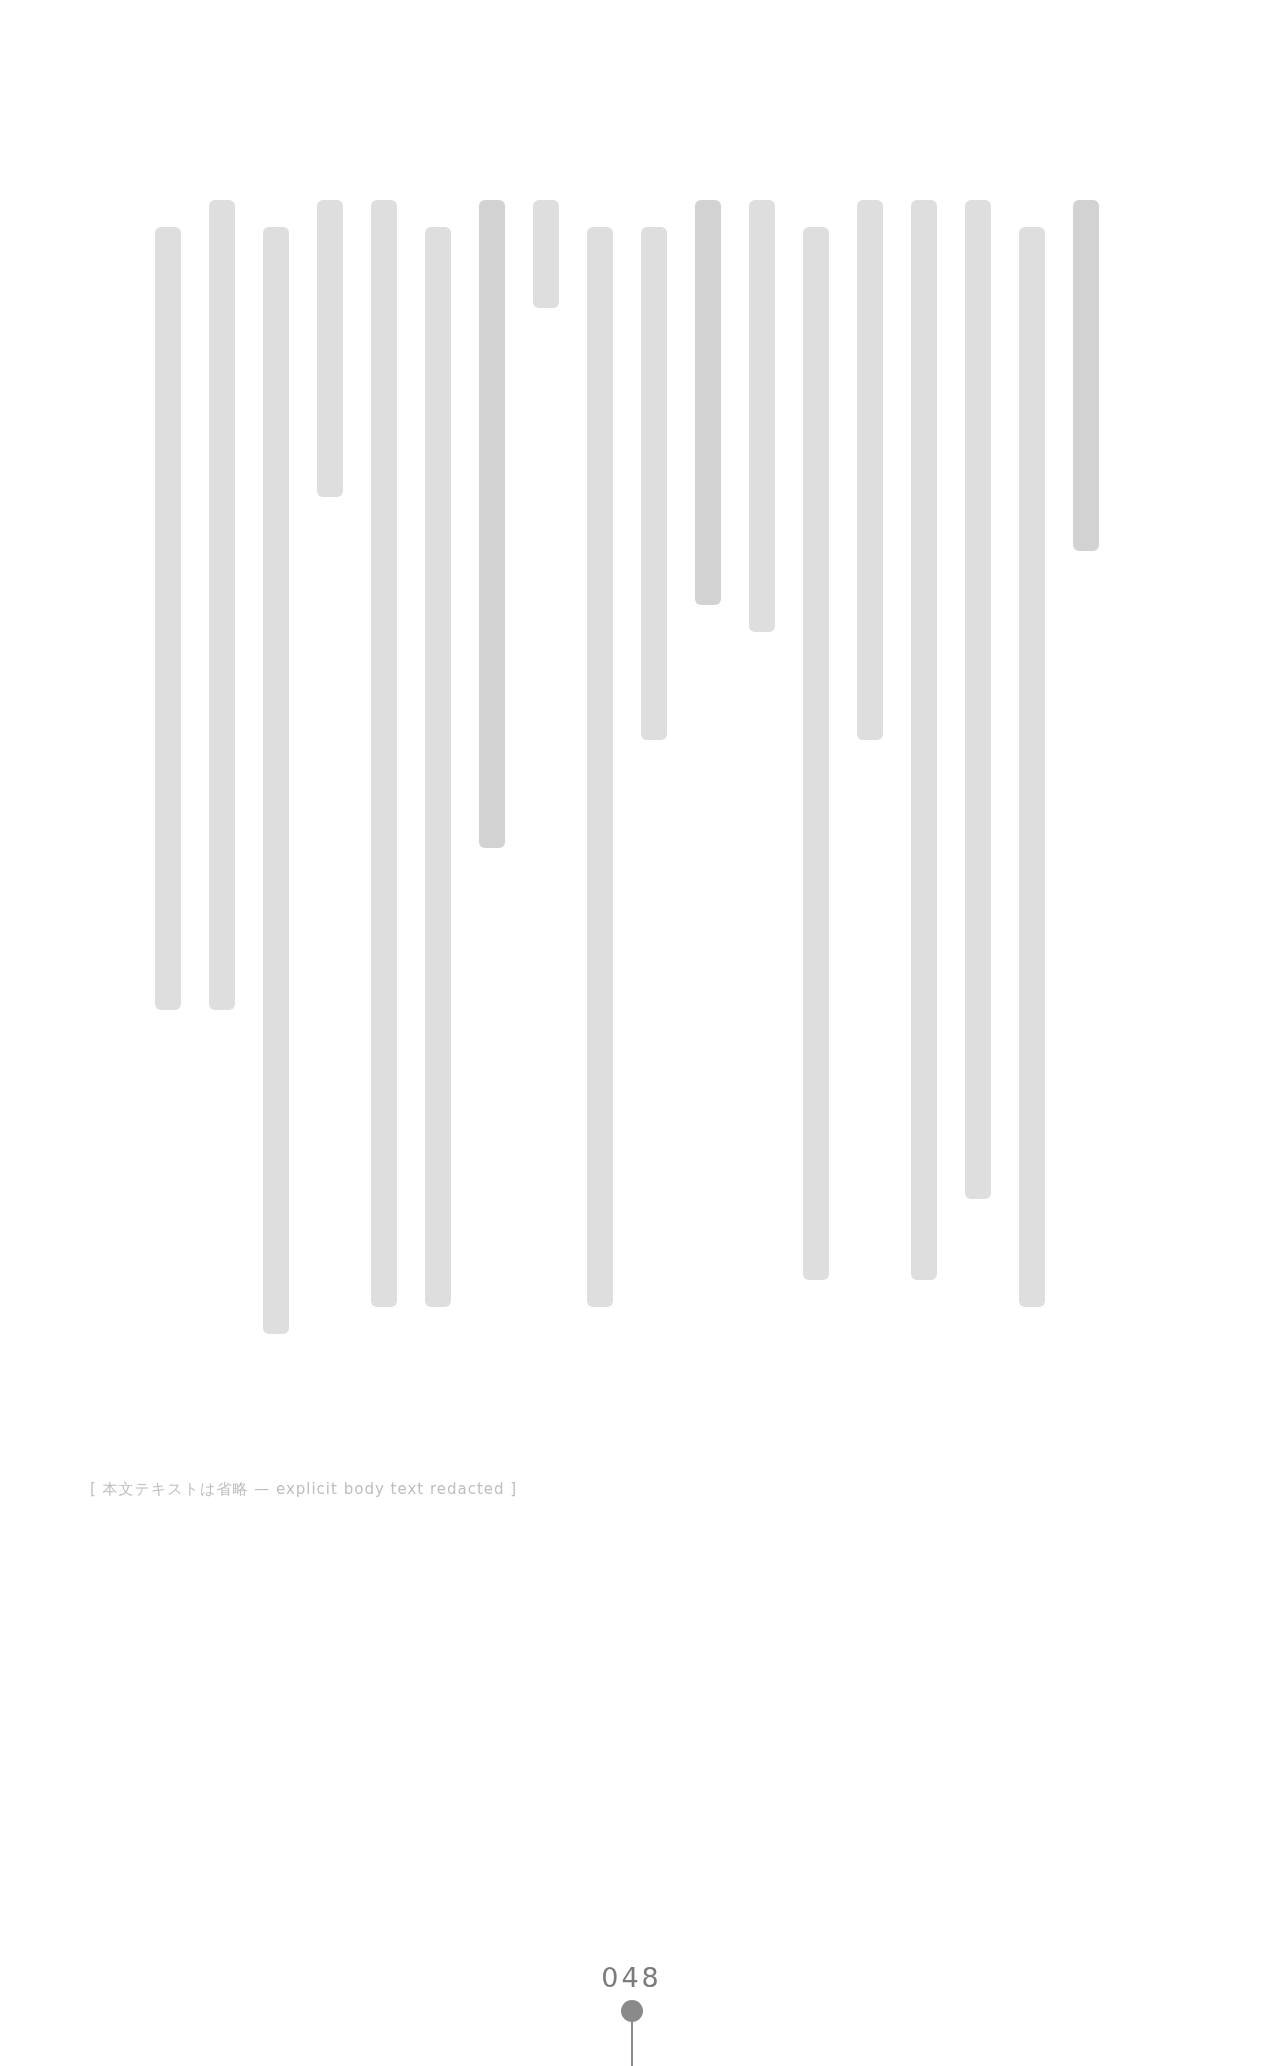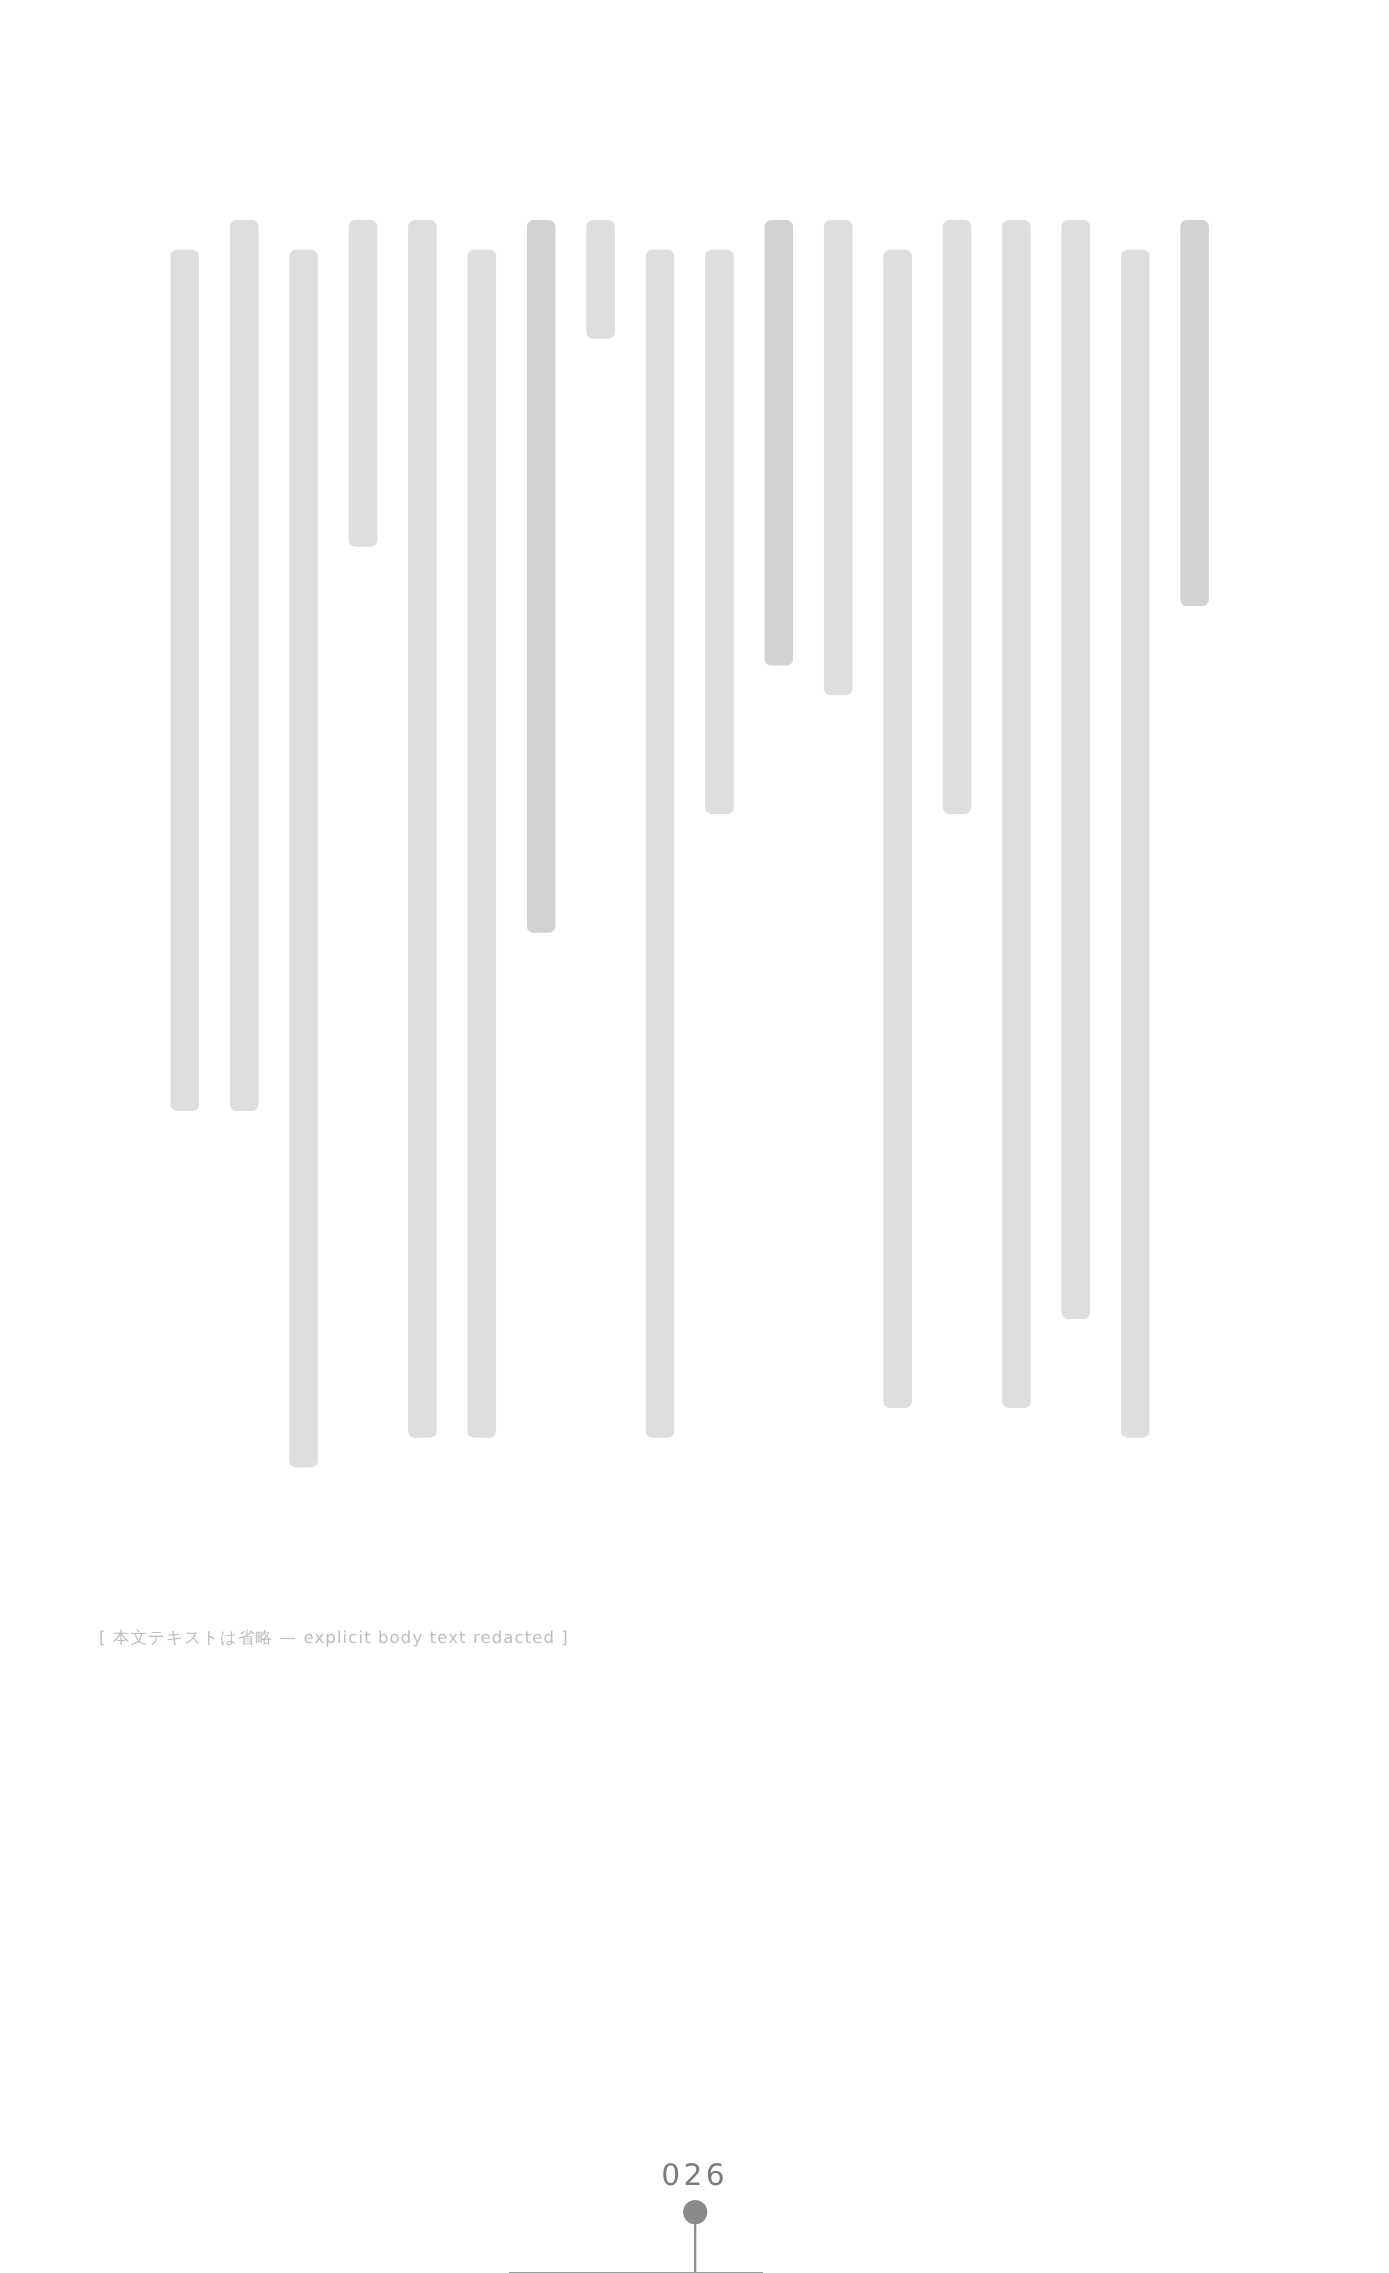--- a/index.html
+++ b/index.html
@@ -77,17 +77,17 @@
       <div class="redacted-line" style="right: 662px; top: 27px; height: 1080px;"></div>
       <div class="redacted-line" style="right: 716px; top: 0px; height: 1107px;"></div>
       <div class="redacted-line" style="right: 770px; top: 0px; height: 297px;"></div>
       <div class="redacted-line" style="right: 824px; top: 27px; height: 1107px;"></div>
       <div class="redacted-line" style="right: 878px; top: 0px; height: 810px;"></div>
       <div class="redacted-line" style="right: 932px; top: 27px; height: 783px;"></div>
     </div>
 
   <div class="redaction-notice">[ 本文テキストは省略 — explicit body text redacted ]</div>
 
-  <div class="page-number">026</div>
+  <div class="page-number">048</div>
   <div class="ornament-circle"></div>
   <div class="ornament-line"></div>
 
 </div>
 
 </body></html>

